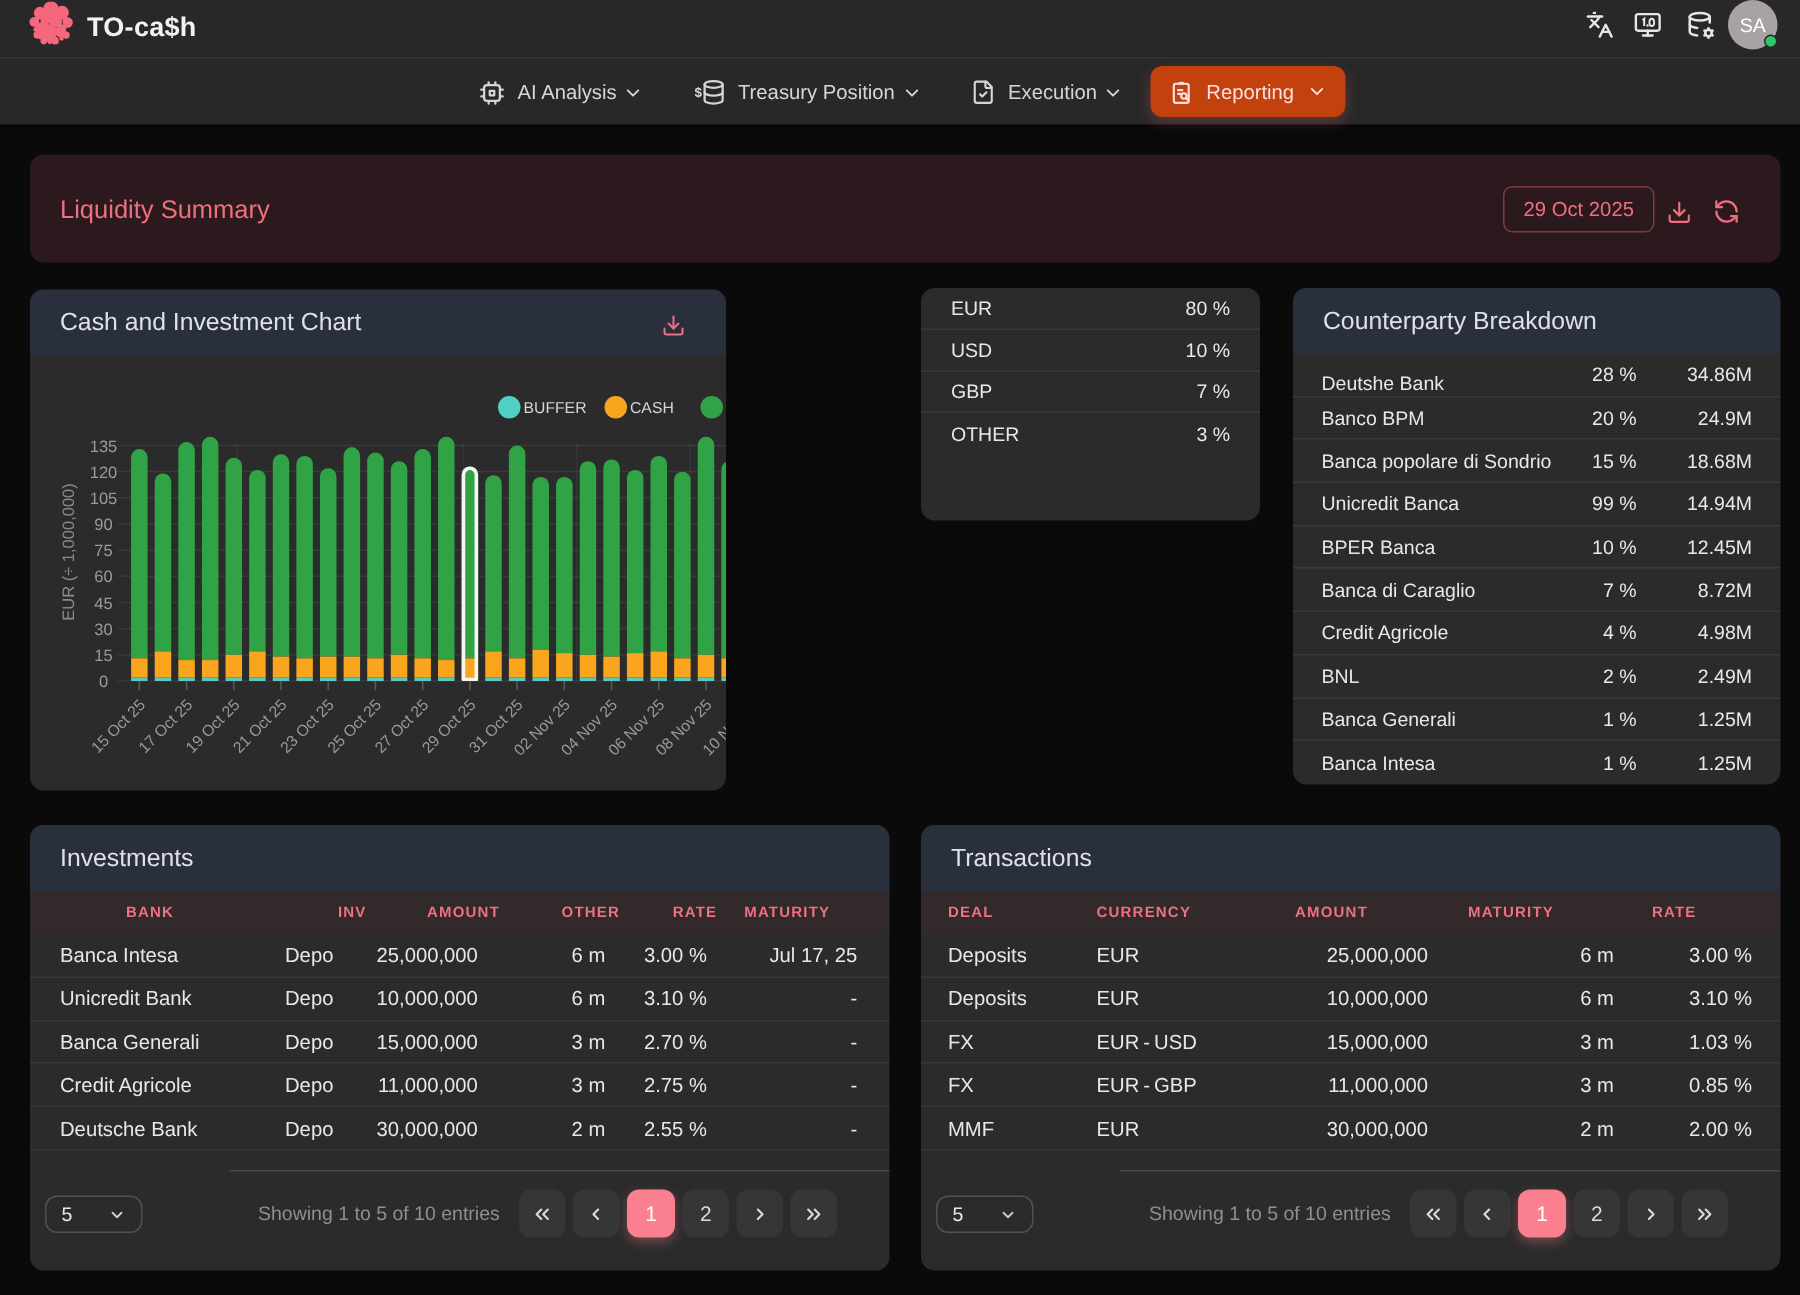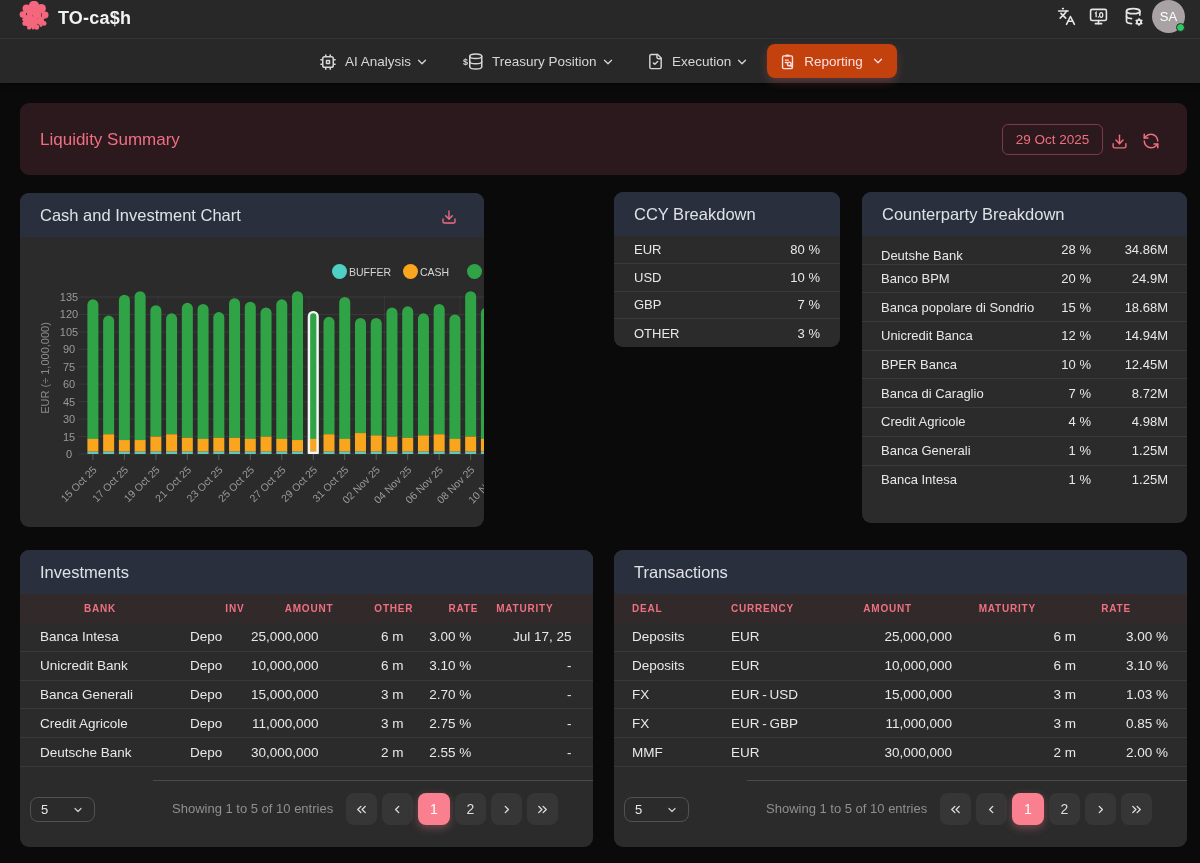--- a/index.html
+++ b/index.html
@@ -358,21 +358,20 @@
       <line x1="356.2" y1="217" x2="356.2" y2="223" stroke="#5a5a5a" stroke-width="1"></line>
       <line x1="387.7" y1="217" x2="387.7" y2="223" stroke="#5a5a5a" stroke-width="1"></line>
       <line x1="419.2" y1="217" x2="419.2" y2="223" stroke="#5a5a5a" stroke-width="1"></line>
       <line x1="450.7" y1="217" x2="450.7" y2="223" stroke="#5a5a5a" stroke-width="1"></line>
       <line x1="482.1" y1="217" x2="482.1" y2="223" stroke="#5a5a5a" stroke-width="1"></line>
       <line x1="513.6" y1="217" x2="513.6" y2="223" stroke="#5a5a5a" stroke-width="1"></line>
       <line x1="545.1" y1="217" x2="545.1" y2="223" stroke="#5a5a5a" stroke-width="1"></line>
     </svg>
 </div>
 <div id="ccycard" class="card" style="left:614px; top:192px; width:226px; height:155px;">
-  <div class="chead">CCY Breakdown</div>
   <div class="mrow" style="height:27.75px;">
       <span>EUR</span>
       <span class="sp"></span>
       <span>80 %</span>
     </div>
   <div class="mrow" style="height:27.75px;">
       <span>USD</span>
       <span class="sp"></span>
       <span>10 %</span>
     </div>
@@ -399,37 +398,42 @@
       <span style="width:46px;text-align:right;">20 %</span>
       <span style="flex:1;text-align:right;">24.9M</span>
     </div>
   <div class="mrow" style="padding:0 19px;">
       <span style="width:164px;">Banca popolare di Sondrio</span>
       <span style="width:46px;text-align:right;">15 %</span>
       <span style="flex:1;text-align:right;">18.68M</span>
     </div>
   <div class="mrow" style="padding:0 19px;">
       <span style="width:164px;">Unicredit Banca</span>
-      <span style="width:46px;text-align:right;">12 %</span>
+      <span style="width:46px;text-align:right;">99 %</span>
       <span style="flex:1;text-align:right;">14.94M</span>
     </div>
   <div class="mrow" style="padding:0 19px;">
       <span style="width:164px;">BPER Banca</span>
       <span style="width:46px;text-align:right;">10 %</span>
       <span style="flex:1;text-align:right;">12.45M</span>
     </div>
   <div class="mrow" style="padding:0 19px;">
       <span style="width:164px;">Banca di Caraglio</span>
       <span style="width:46px;text-align:right;">7 %</span>
       <span style="flex:1;text-align:right;">8.72M</span>
     </div>
   <div class="mrow" style="padding:0 19px;">
       <span style="width:164px;">Credit Agricole</span>
       <span style="width:46px;text-align:right;">4 %</span>
       <span style="flex:1;text-align:right;">4.98M</span>
+    </div>
+  <div class="mrow" style="padding:0 19px;">
+      <span style="width:164px;">BNL</span>
+      <span style="width:46px;text-align:right;">2 %</span>
+      <span style="flex:1;text-align:right;">2.49M</span>
     </div>
   <div class="mrow" style="padding:0 19px;">
       <span style="width:164px;">Banca Generali</span>
       <span style="width:46px;text-align:right;">1 %</span>
       <span style="flex:1;text-align:right;">1.25M</span>
     </div>
   <div class="mrow" style="padding:0 19px;">
       <span style="width:164px;">Banca Intesa</span>
       <span style="width:46px;text-align:right;">1 %</span>
       <span style="flex:1;text-align:right;">1.25M</span>

